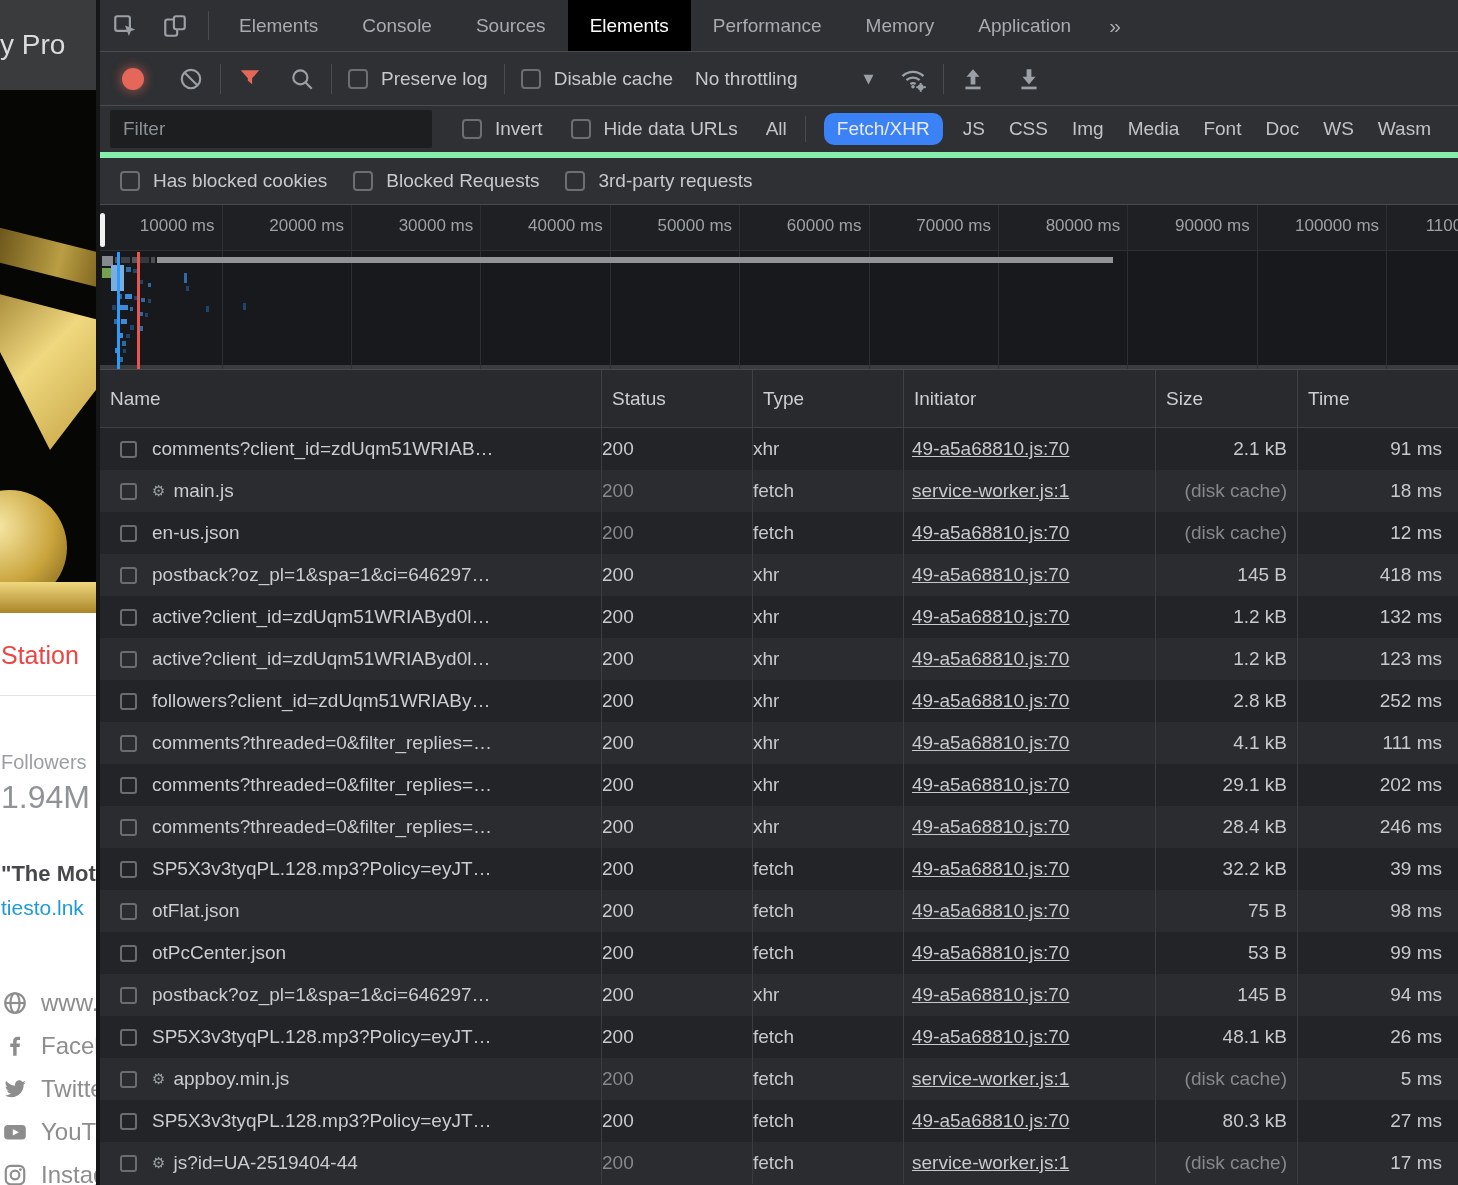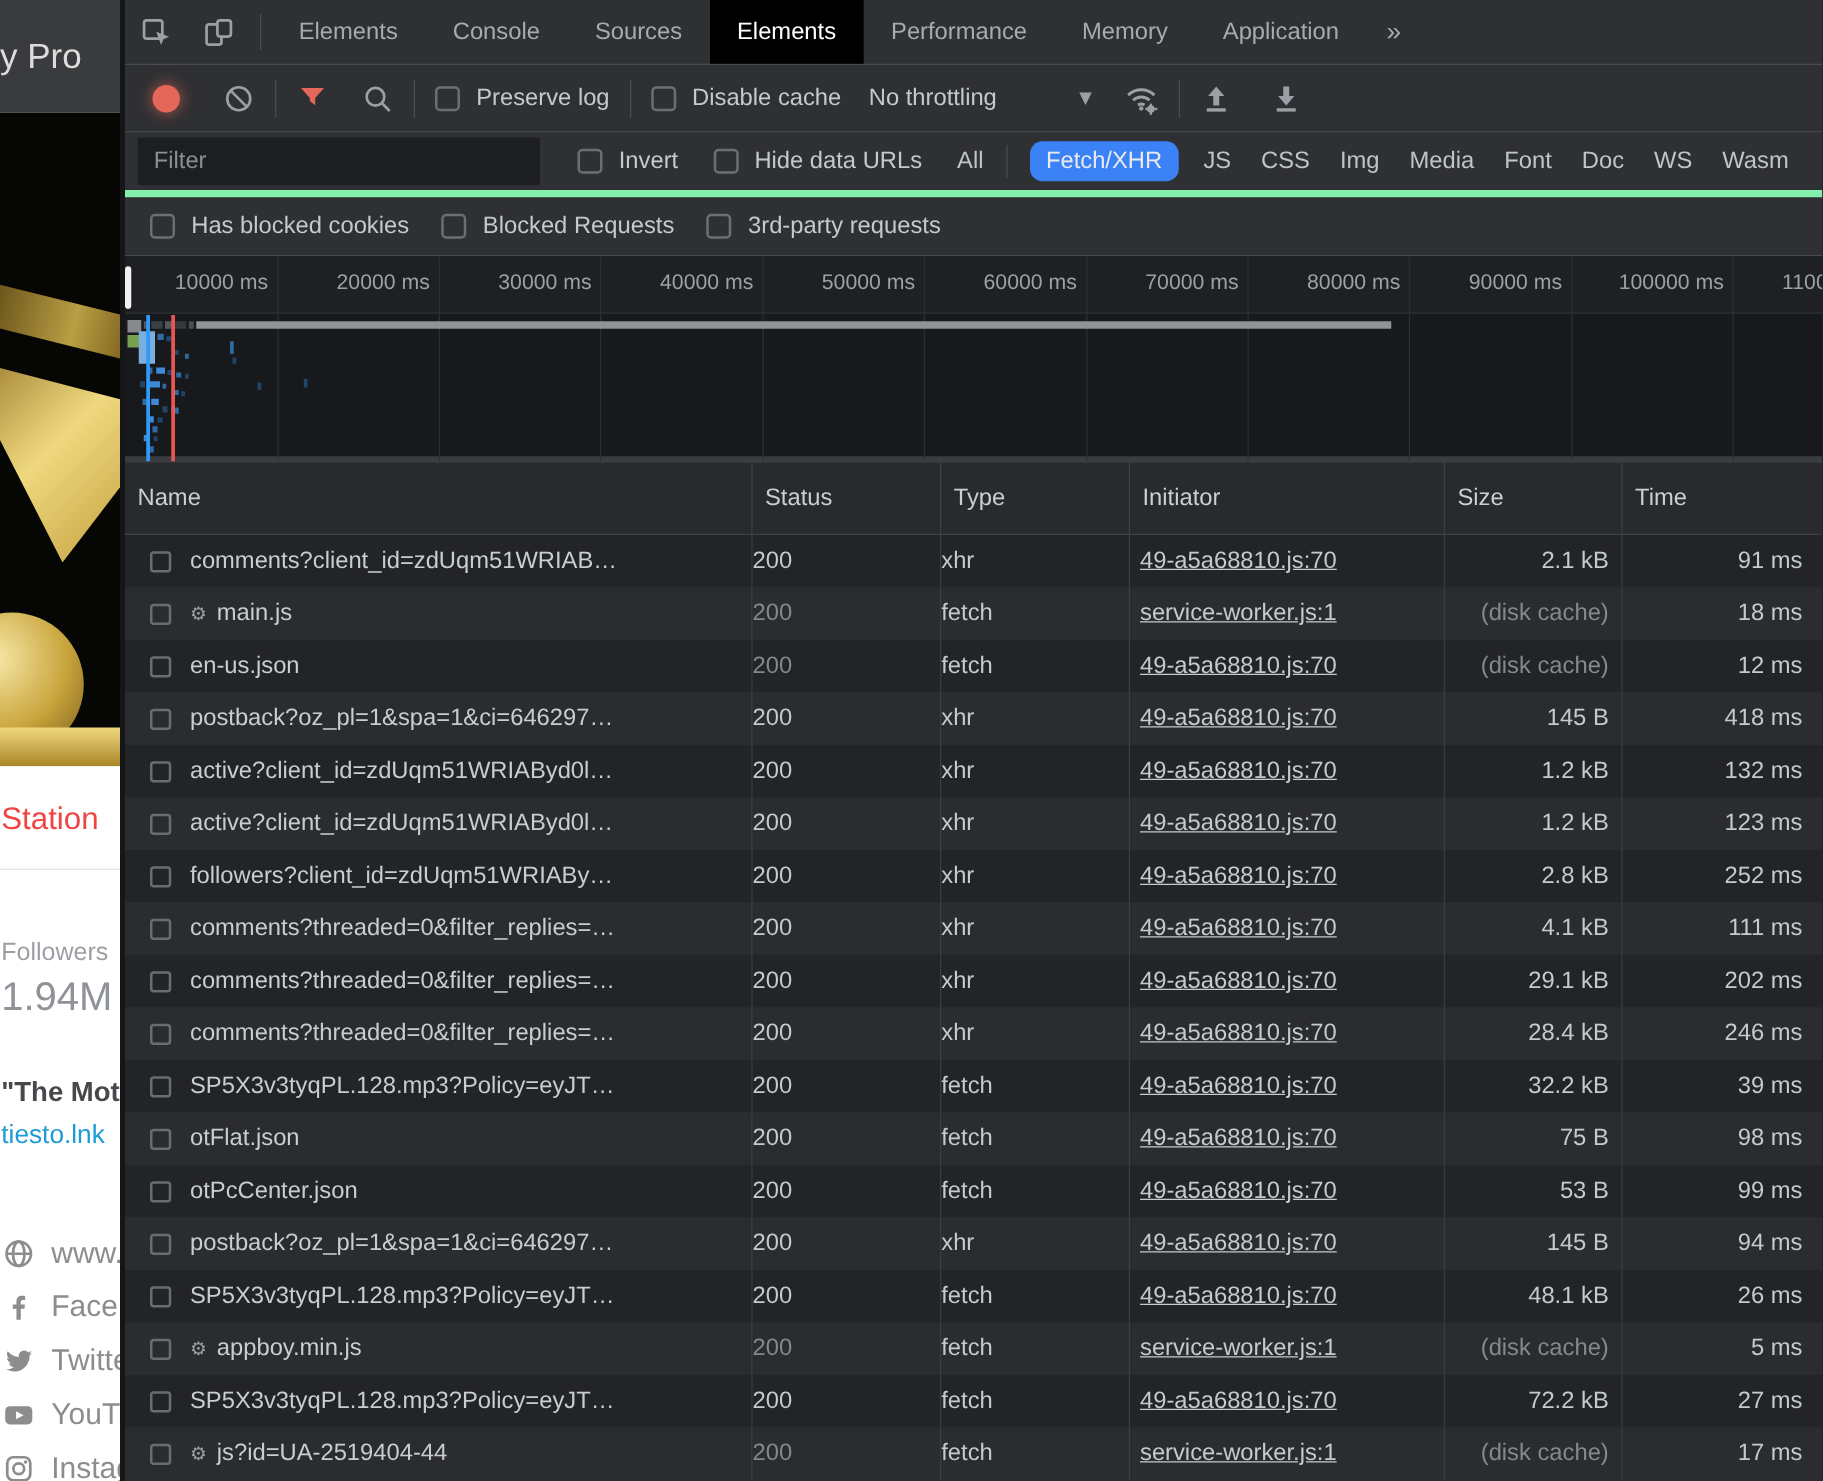--- a/index.html
+++ b/index.html
@@ -546,21 +546,21 @@
       <div class="row">
         <div class="cell c-name w-name">
           <span class="cb"></span>
           <span class="nm">SP5X3v3tyqPL.128.mp3?Policy=eyJT…</span>
         </div>
         <div class="cell c-status w-status">200</div>
         <div class="cell c-type w-type">fetch</div>
         <div class="cell c-init w-init">
           <span class="ilink">49-a5a68810.js:70</span>
         </div>
-        <div class="cell c-size w-size">72.2 kB</div>
+        <div class="cell c-size w-size">80.3 kB</div>
         <div class="cell c-time w-time">27 ms</div>
       </div>
       <div class="row cached">
         <div class="cell c-name w-name">
           <span class="cb"></span>
           <span class="gear">⚙</span>
           <span class="nm">js?id=UA-2519404-44</span>
         </div>
         <div class="cell c-status w-status">200</div>
         <div class="cell c-type w-type">fetch</div>

